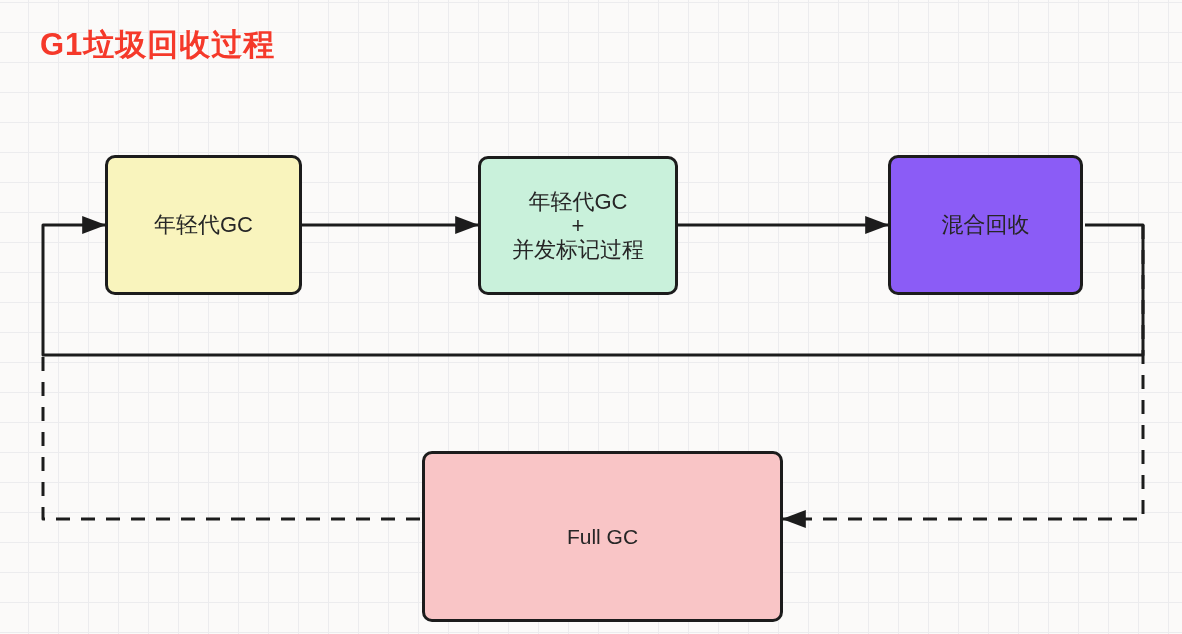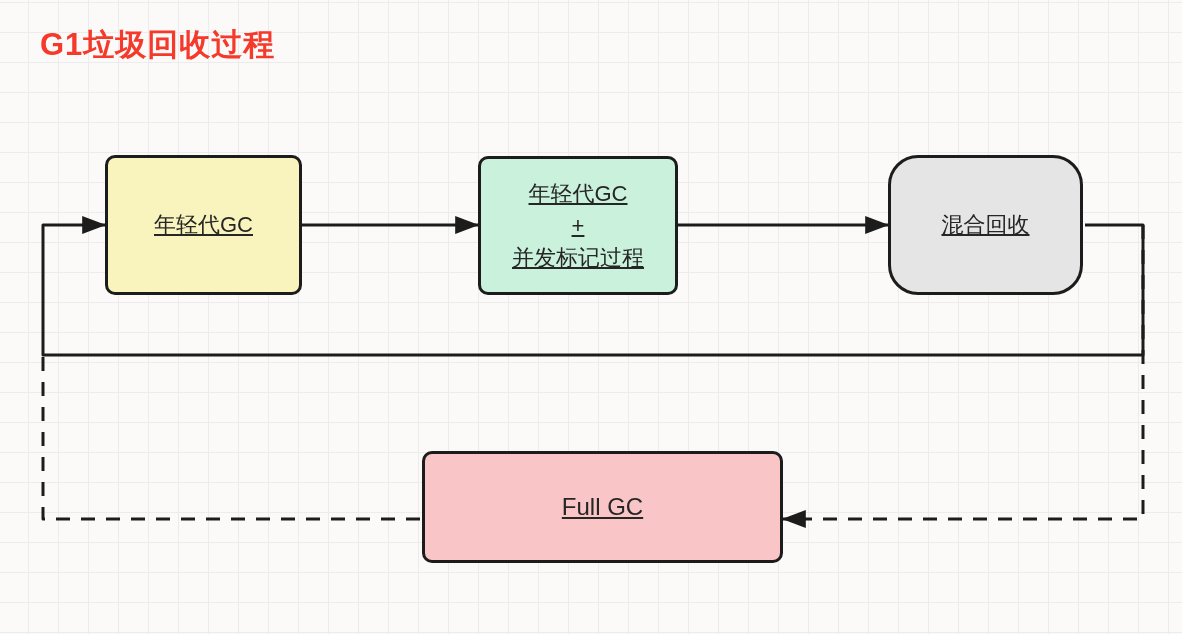--- a/index.html
+++ b/index.html
@@ -47,27 +47,26 @@
     border-radius: 10px;
     display: flex;
     align-items: center;
     justify-content: center;
     text-align: center;
     color: #262626;
     font-size: 22px;
   }
   .node .node-label {
     white-space: pre-line;
-    line-height: 32px;
-    text-decoration: underline;
+    line-height: 24px;
   }
   .node-young-gc        { left: 105px; top: 155px; width: 197px; height: 140px; }
   .node-young-gc-mark   { left: 478px; top: 156px; width: 200px; height: 139px; }
   .node-mixed           { left: 888px; top: 155px; width: 195px; height: 140px; }
-  .node-full-gc         { left: 422px; top: 451px; width: 361px; height: 112px; font-size: 24px; }
+  .node-full-gc         { left: 422px; top: 451px; width: 361px; height: 171px; font-size: 21px; }
 </style>
 </head>
 <body>
 
 <div class="diagram-title" style="color: rgb(245, 57, 42);">G1垃圾回收过程</div>
 
 <svg class="edges-layer" viewBox="0 0 1182 634" xmlns="http://www.w3.org/2000/svg">
   <defs>
     <marker id="ah" markerUnits="strokeWidth" markerWidth="8" markerHeight="6" refX="7.6" refY="3" orient="auto">
       <path d="M0 0 L8 3 L0 6 Z" fill="#1c1c1c"></path>
@@ -88,19 +87,19 @@
 <div class="node node-young-gc" style="background: rgb(249, 244, 189);">
   <span class="node-label">年轻代GC</span>
 </div>
 
 <div class="node node-young-gc-mark" style="background: rgb(201, 241, 219);">
   <span class="node-label">年轻代GC
 +
 并发标记过程</span>
 </div>
 
-<div class="node node-mixed" style="background: #e5e5e5; border-radius: 30px;">
+<div class="node node-mixed" style="background: #8b5cf6;">
   <span class="node-label">混合回收</span>
 </div>
 
 <div class="node node-full-gc" style="background: rgb(249, 197, 198);">
   <span class="node-label">Full GC</span>
 </div>
 
 </body></html>

